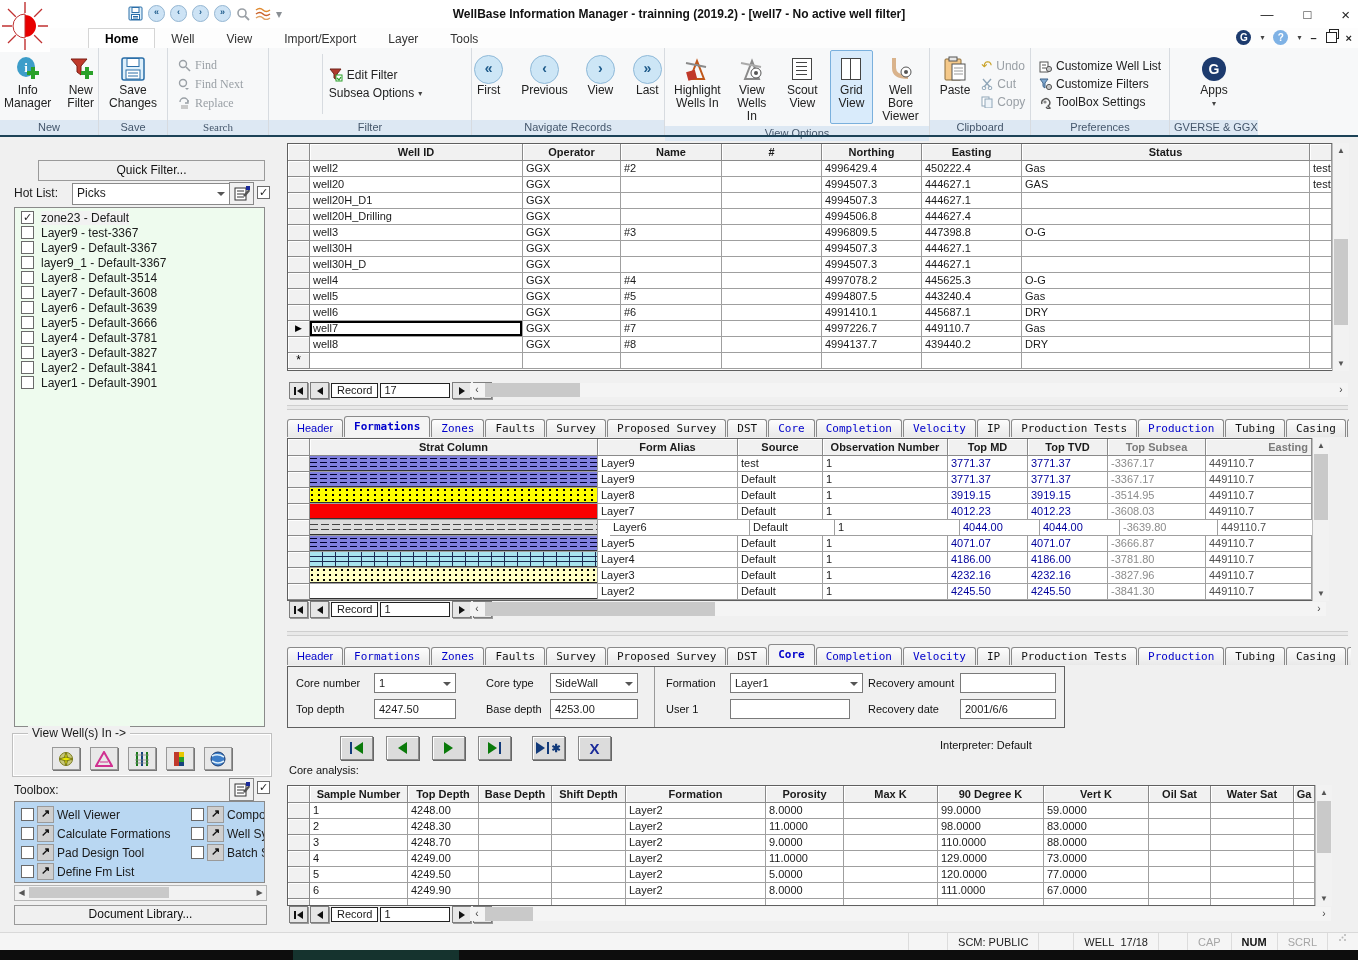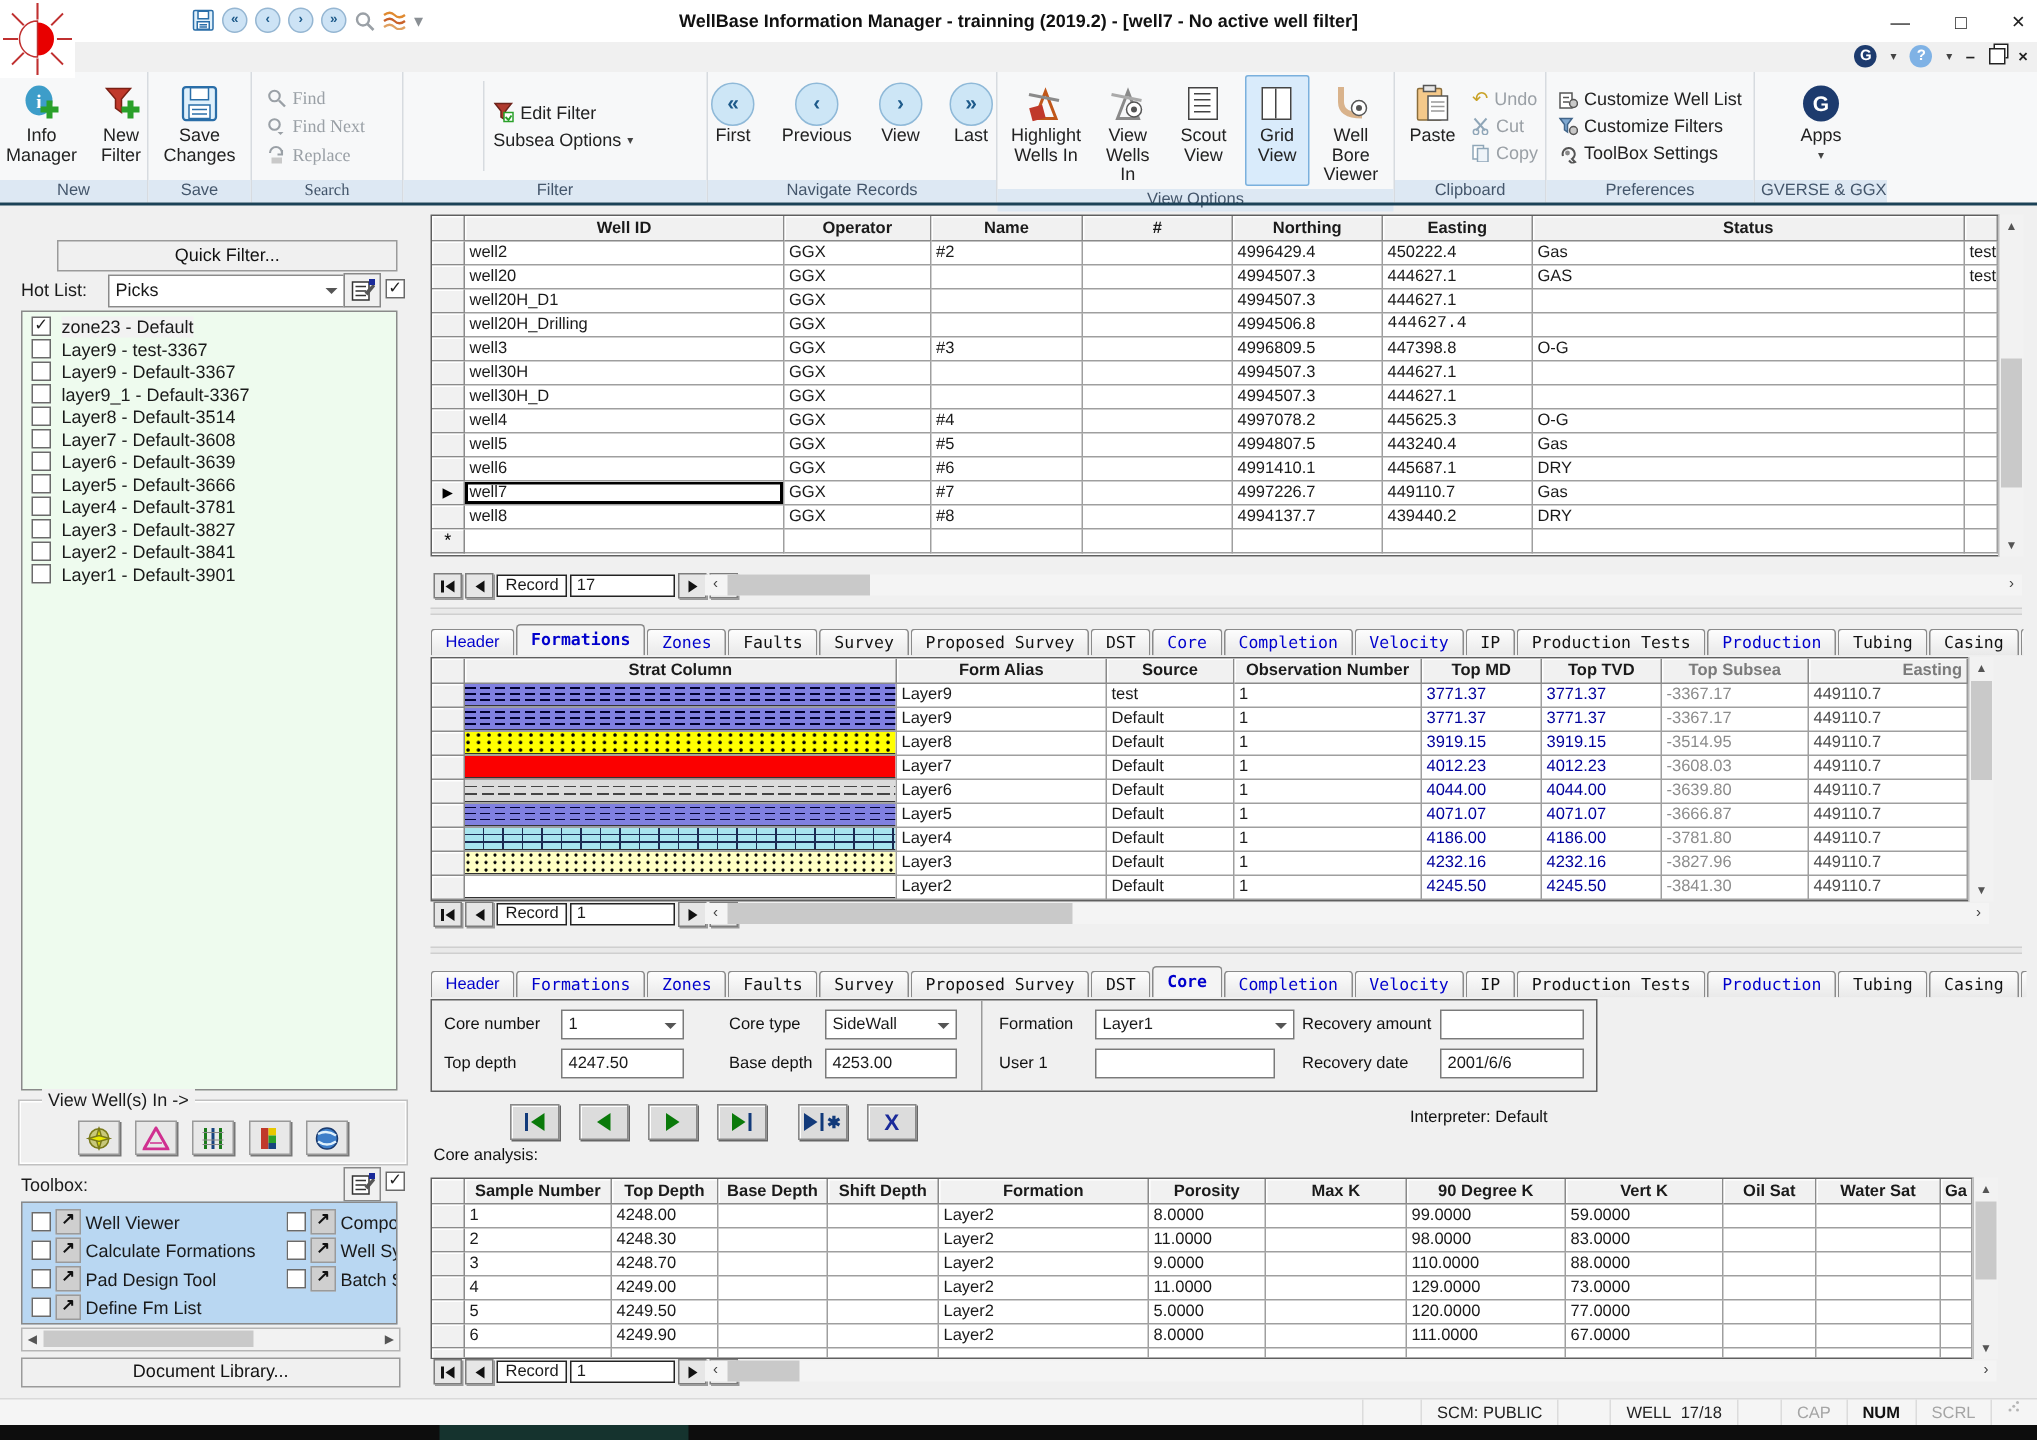--- a/index.html
+++ b/index.html
@@ -207,20 +207,23 @@
       <span class="qat-plain">▾</span>
     </div>
     <div id="win-title">WellBase Information Manager - trainning (2019.2) - [well7 - No active well filter]</div>
     <div class="win-btns">
       <span class="win-glyph">—</span>
       <span class="win-glyph">□</span>
       <span class="win-glyph" style="font-size:15px;">×</span>
     </div>
   </div>
 
+  <div id="ribbontabs">
+    <span style="display:inline-block;width:88px;"></span><span class="rtab active">Home</span><span class="rtab">Well</span><span class="rtab">View</span><span class="rtab">Import/Export</span><span class="rtab">Layer</span><span class="rtab">Tools</span>
+  </div>
   <div id="mdi-btns">
     <span class="mini-circle" style="background:#1d3b6e;">G</span>
     <span class="caret">▾</span>
     <span class="mini-circle" style="background:#7fb2e5;">?</span>
     <span class="caret">▾</span>
     <span class="mdi-glyph">–</span>
     <span class="restore-box"></span>
     <span class="mdi-glyph">×</span>
   </div>
 
@@ -719,21 +722,21 @@
         <div class="gc" style="width: 288px;"></div>
         <div class="gc" style="width: 22px;"></div>
       </div>
       <div class="grow">
         <div class="gsel"></div>
         <div class="gc" style="width: 213px;">well20H_Drilling</div>
         <div class="gc" style="width: 98px;">GGX</div>
         <div class="gc" style="width: 101px;"></div>
         <div class="gc" style="width: 100px;"></div>
         <div class="gc" style="width: 100px;">4994506.8</div>
-        <div class="gc" style="width: 100px; font-family: Liberation Mono, monospace;">444627.4</div>
+        <div class="gc" style="width: 100px;">444627.4</div>
         <div class="gc" style="width: 288px;"></div>
         <div class="gc" style="width: 22px;"></div>
       </div>
       <div class="grow">
         <div class="gsel"></div>
         <div class="gc" style="width: 213px;">well3</div>
         <div class="gc" style="width: 98px;">GGX</div>
         <div class="gc" style="width: 101px;">#3</div>
         <div class="gc" style="width: 100px;"></div>
         <div class="gc" style="width: 100px;">4996809.5</div>
@@ -942,21 +945,21 @@
         <div class="gc navy" style="width: 80px;">4012.23</div>
         <div class="gc navy" style="width: 80px;">4012.23</div>
         <div class="gc graytxt" style="width: 98px;">-3608.03</div>
         <div class="gc dimtxt" style="width: 106px;">449110.7</div>
       </div>
       <div class="grow">
         <div class="gsel"></div>
         <div class="gc strat" style="width: 288px;">
           <div class="fill pat-lime"></div>
         </div>
-        <div class="gc" style="width: 140px;">Layer6</div>
+        <div class="gc" style="width: 140px; margin-left: 12px;">Layer6</div>
         <div class="gc" style="width: 85px;">Default</div>
         <div class="gc" style="width: 125px;">1</div>
         <div class="gc navy" style="width: 80px;">4044.00</div>
         <div class="gc navy" style="width: 80px;">4044.00</div>
         <div class="gc graytxt" style="width: 98px;">-3639.80</div>
         <div class="gc dimtxt" style="width: 106px;">449110.7</div>
       </div>
       <div class="grow">
         <div class="gsel"></div>
         <div class="gc strat" style="width: 288px;">

